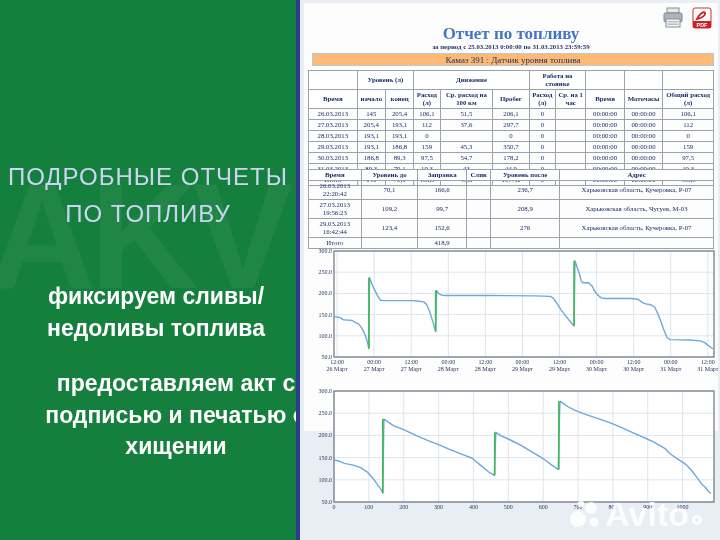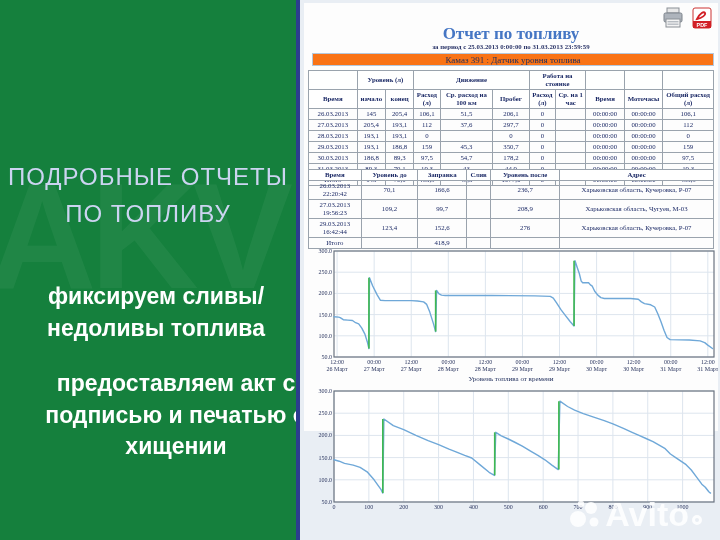--- a/index.html
+++ b/index.html
@@ -25,21 +25,21 @@
   .right { position:absolute; left:300px; top:0; width:420px; height:540px; }
   .card { position:absolute; left:4px; top:3px; width:414px; height:428px;
           background:#fdfdfd; font-family:"Liberation Serif", serif; color:#1c2a66; }
   .icons { position:absolute; top:3px; right:4px; display:flex; gap:5px; }
   .icons svg { display:block; }
   .rtitle { position:absolute; top:21px; width:100%; text-align:center;
           font-size:17px; font-weight:bold; color:#4576c4; }
   .rsub { position:absolute; top:40px; width:100%; text-align:center;
           font-size:6.8px; font-weight:bold; color:#2b3568; }
   .devbar { position:absolute; top:50px; left:8px; right:4px; height:13px;
-          background:#f97316; border:1px solid #b5c8dd; text-align:center;
+          background:#fdba74; border:1px solid #b5c8dd; text-align:center;
           font-size:9px; line-height:12px; color:#22305e; }
   table { border-collapse:collapse; table-layout:fixed; width:406px;
           position:absolute; left:4px; font-size:6.8px; color:#1c2a66; }
   #t1 { top:67px; }
   #t2 { top:166px; }
   th,td { border:1px solid #9aa3ad; padding:1px 1px; text-align:center;
           line-height:1.18; overflow:hidden; white-space:pre-line; }
   th { font-weight:bold; background:#fff; }
   .chartbox { position:absolute; left:4px; }
   #chart1 { top:243px; }
@@ -333,21 +333,20 @@
             <text x="362.7479674796748" y="125" font-size="6" text-anchor="middle" fill="#2a355f">31 Март</text>
             <line x1="399.8211382113821" y1="5" x2="399.8211382113821" y2="111" stroke="#dde5ee" stroke-width="1"></line>
             <text x="399.8211382113821" y="118" font-size="6" text-anchor="middle" fill="#2a355f">12:00</text>
             <text x="399.8211382113821" y="125" font-size="6" text-anchor="middle" fill="#2a355f">31 Март</text>
             <rect x="26" y="5" width="380" height="106" fill="none" stroke="#6b7480" stroke-width="1.2"></rect>
             <polyline points="26.0,70.7 30.6,71.1 32.2,71.6 35.3,73.7 39.9,74.1 44.5,74.5 47.6,76.7 50.7,77.9 53.8,82.2 56.9,88.1 59.4,96.2 60.9,102.5 61.5,31.7 64.6,39.8 69.3,49.1 72.3,54.2 77.0,54.6 103.2,54.6 109.4,55.0 115.6,55.9 118.7,58.4 121.8,66.1 125.5,77.9 127.6,85.6 128.6,44.4 131.0,47.8 133.5,49.1 137.2,49.5 183.6,49.5 226.8,49.9 242.3,50.4 245.3,52.1 248.4,56.7 253.1,63.9 257.7,69.9 262.3,75.8 266.0,80.0 267.0,14.8 269.4,22.0 271.3,27.5 273.2,35.1 274.7,36.8 280.6,36.8 282.4,38.9 284.3,40.2 286.7,45.3 289.8,49.1 292.9,51.6 296.3,52.5 322.6,52.5 330.3,53.3 333.4,55.9 336.5,57.6 342.7,58.8 346.7,61.0 349.8,67.8 352.9,75.4 356.0,84.3 359.0,91.5 362.1,93.6 381.3,94.0 392.1,94.9 396.7,96.6 399.8,99.1 404.5,102.5" fill="none" stroke="#6fa8d8" stroke-width="1.4" stroke-linejoin="round" stroke-linecap="round"></polyline>
             <line x1="60.91056910569106" y1="102.52" x2="60.91056910569106" y2="31.712000000000003" stroke="#3fb950" stroke-width="1.6"></line>
             <line x1="127.64227642276423" y1="85.56" x2="127.64227642276423" y2="44.432" stroke="#3fb950" stroke-width="1.6"></line>
             <line x1="266.0487804878049" y1="80.048" x2="266.0487804878049" y2="14.751999999999995" stroke="#3fb950" stroke-width="1.6"></line>
           </svg></div>
-      <div class="chart-caption">Уровень топлива от времени</div>
       <div class="chartbox" id="chart2"><svg width="410" height="126" viewBox="0 0 410 126" font-family="Liberation Serif, serif">
             <rect x="26" y="5" width="380" height="111" fill="#ffffff" stroke="none"></rect>
             <line x1="26" y1="116" x2="406" y2="116" stroke="#dde5ee" stroke-width="1"></line>
             <text x="24" y="118" font-size="6" text-anchor="end" fill="#2a355f">50.0</text>
             <line x1="26" y1="93.8" x2="406" y2="93.8" stroke="#dde5ee" stroke-width="1"></line>
             <text x="24" y="95.8" font-size="6" text-anchor="end" fill="#2a355f">100.0</text>
             <line x1="26" y1="71.6" x2="406" y2="71.6" stroke="#dde5ee" stroke-width="1"></line>
             <text x="24" y="73.6" font-size="6" text-anchor="end" fill="#2a355f">150.0</text>
             <line x1="26" y1="49.400000000000006" x2="406" y2="49.400000000000006" stroke="#dde5ee" stroke-width="1"></line>
             <text x="24" y="51.400000000000006" font-size="6" text-anchor="end" fill="#2a355f">200.0</text>

